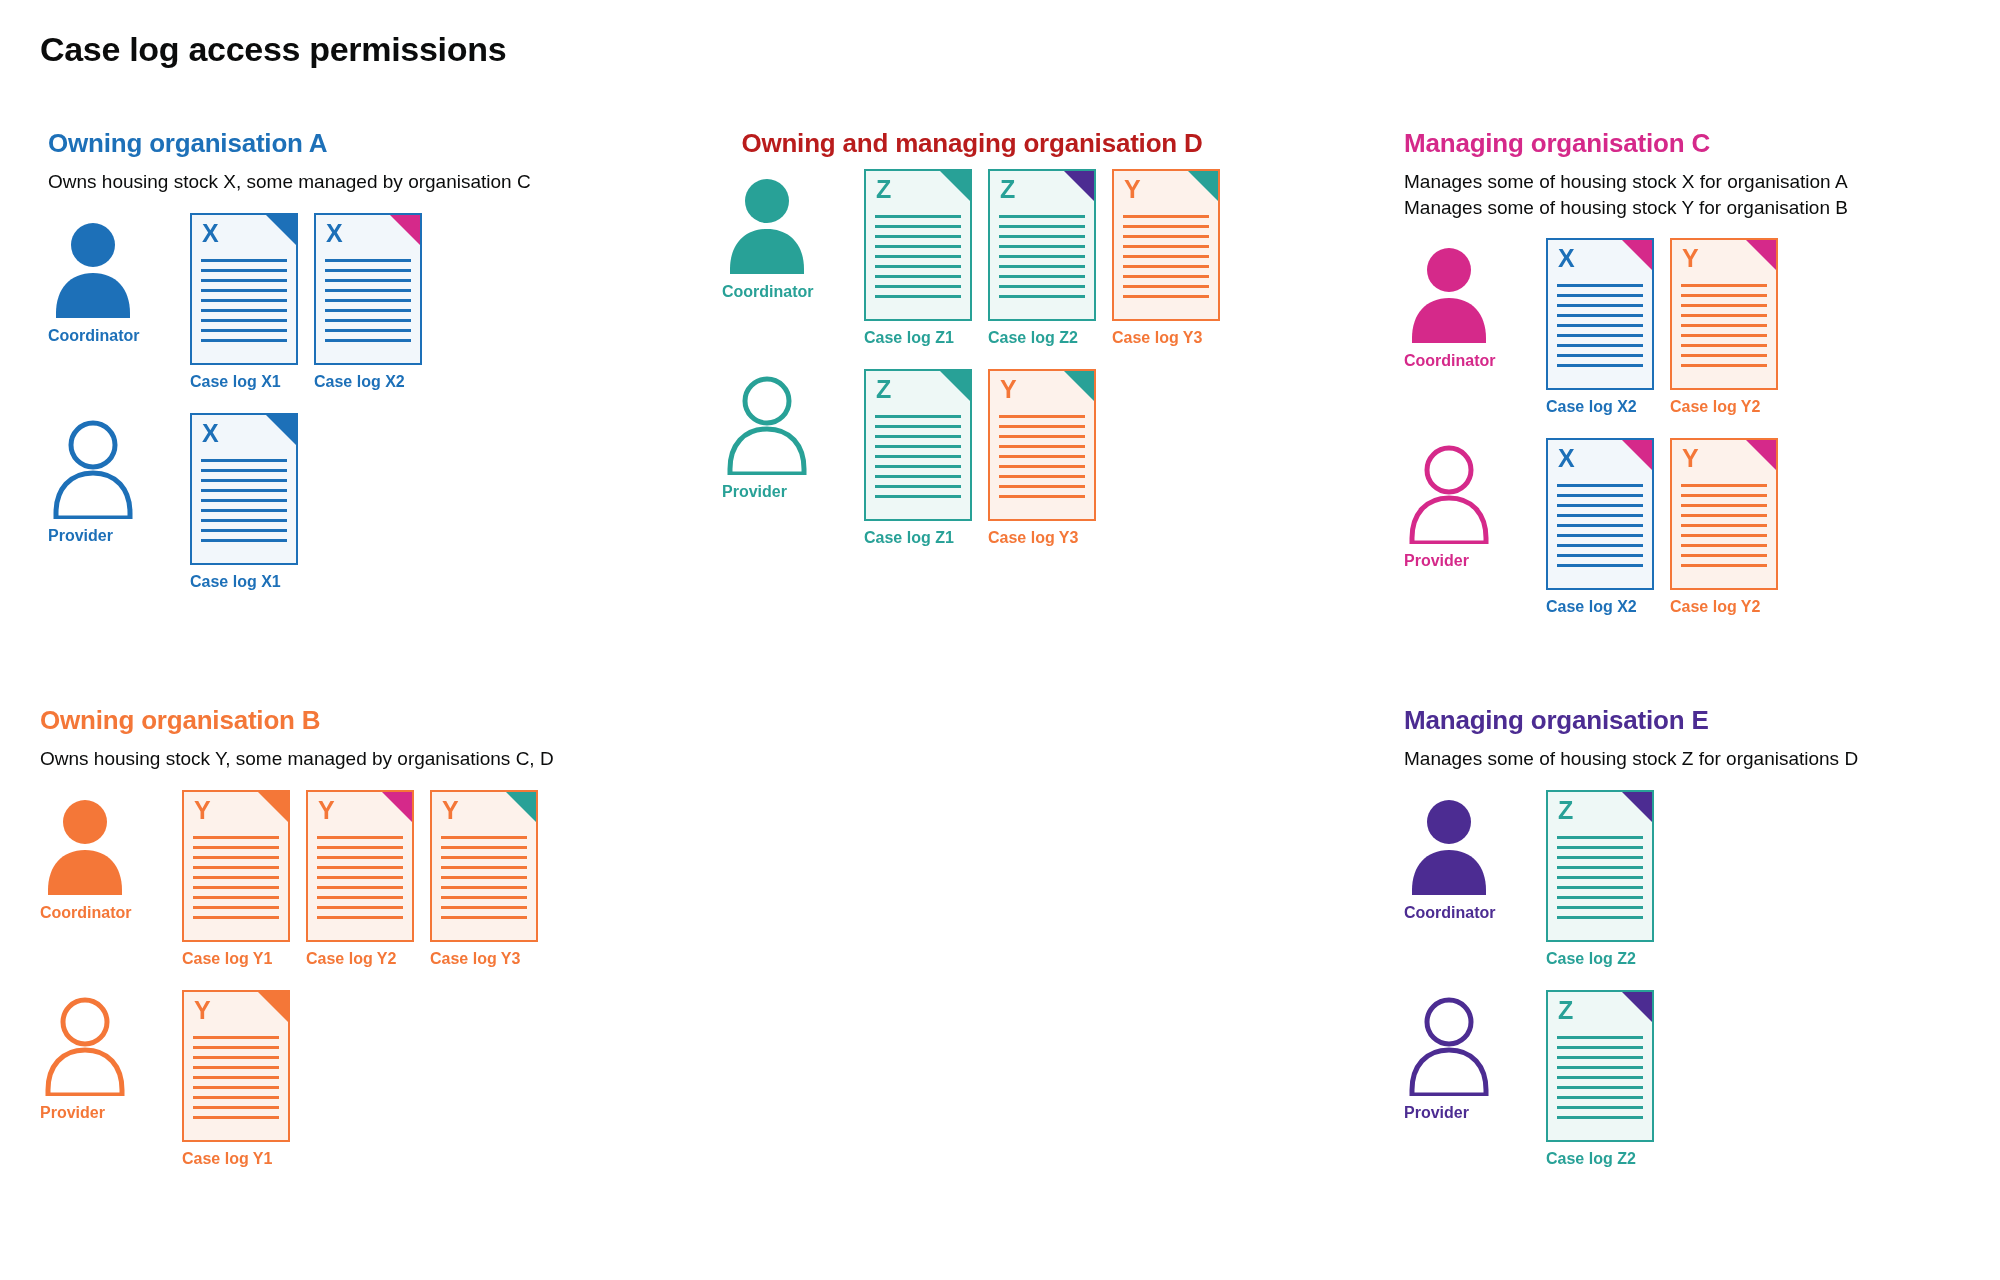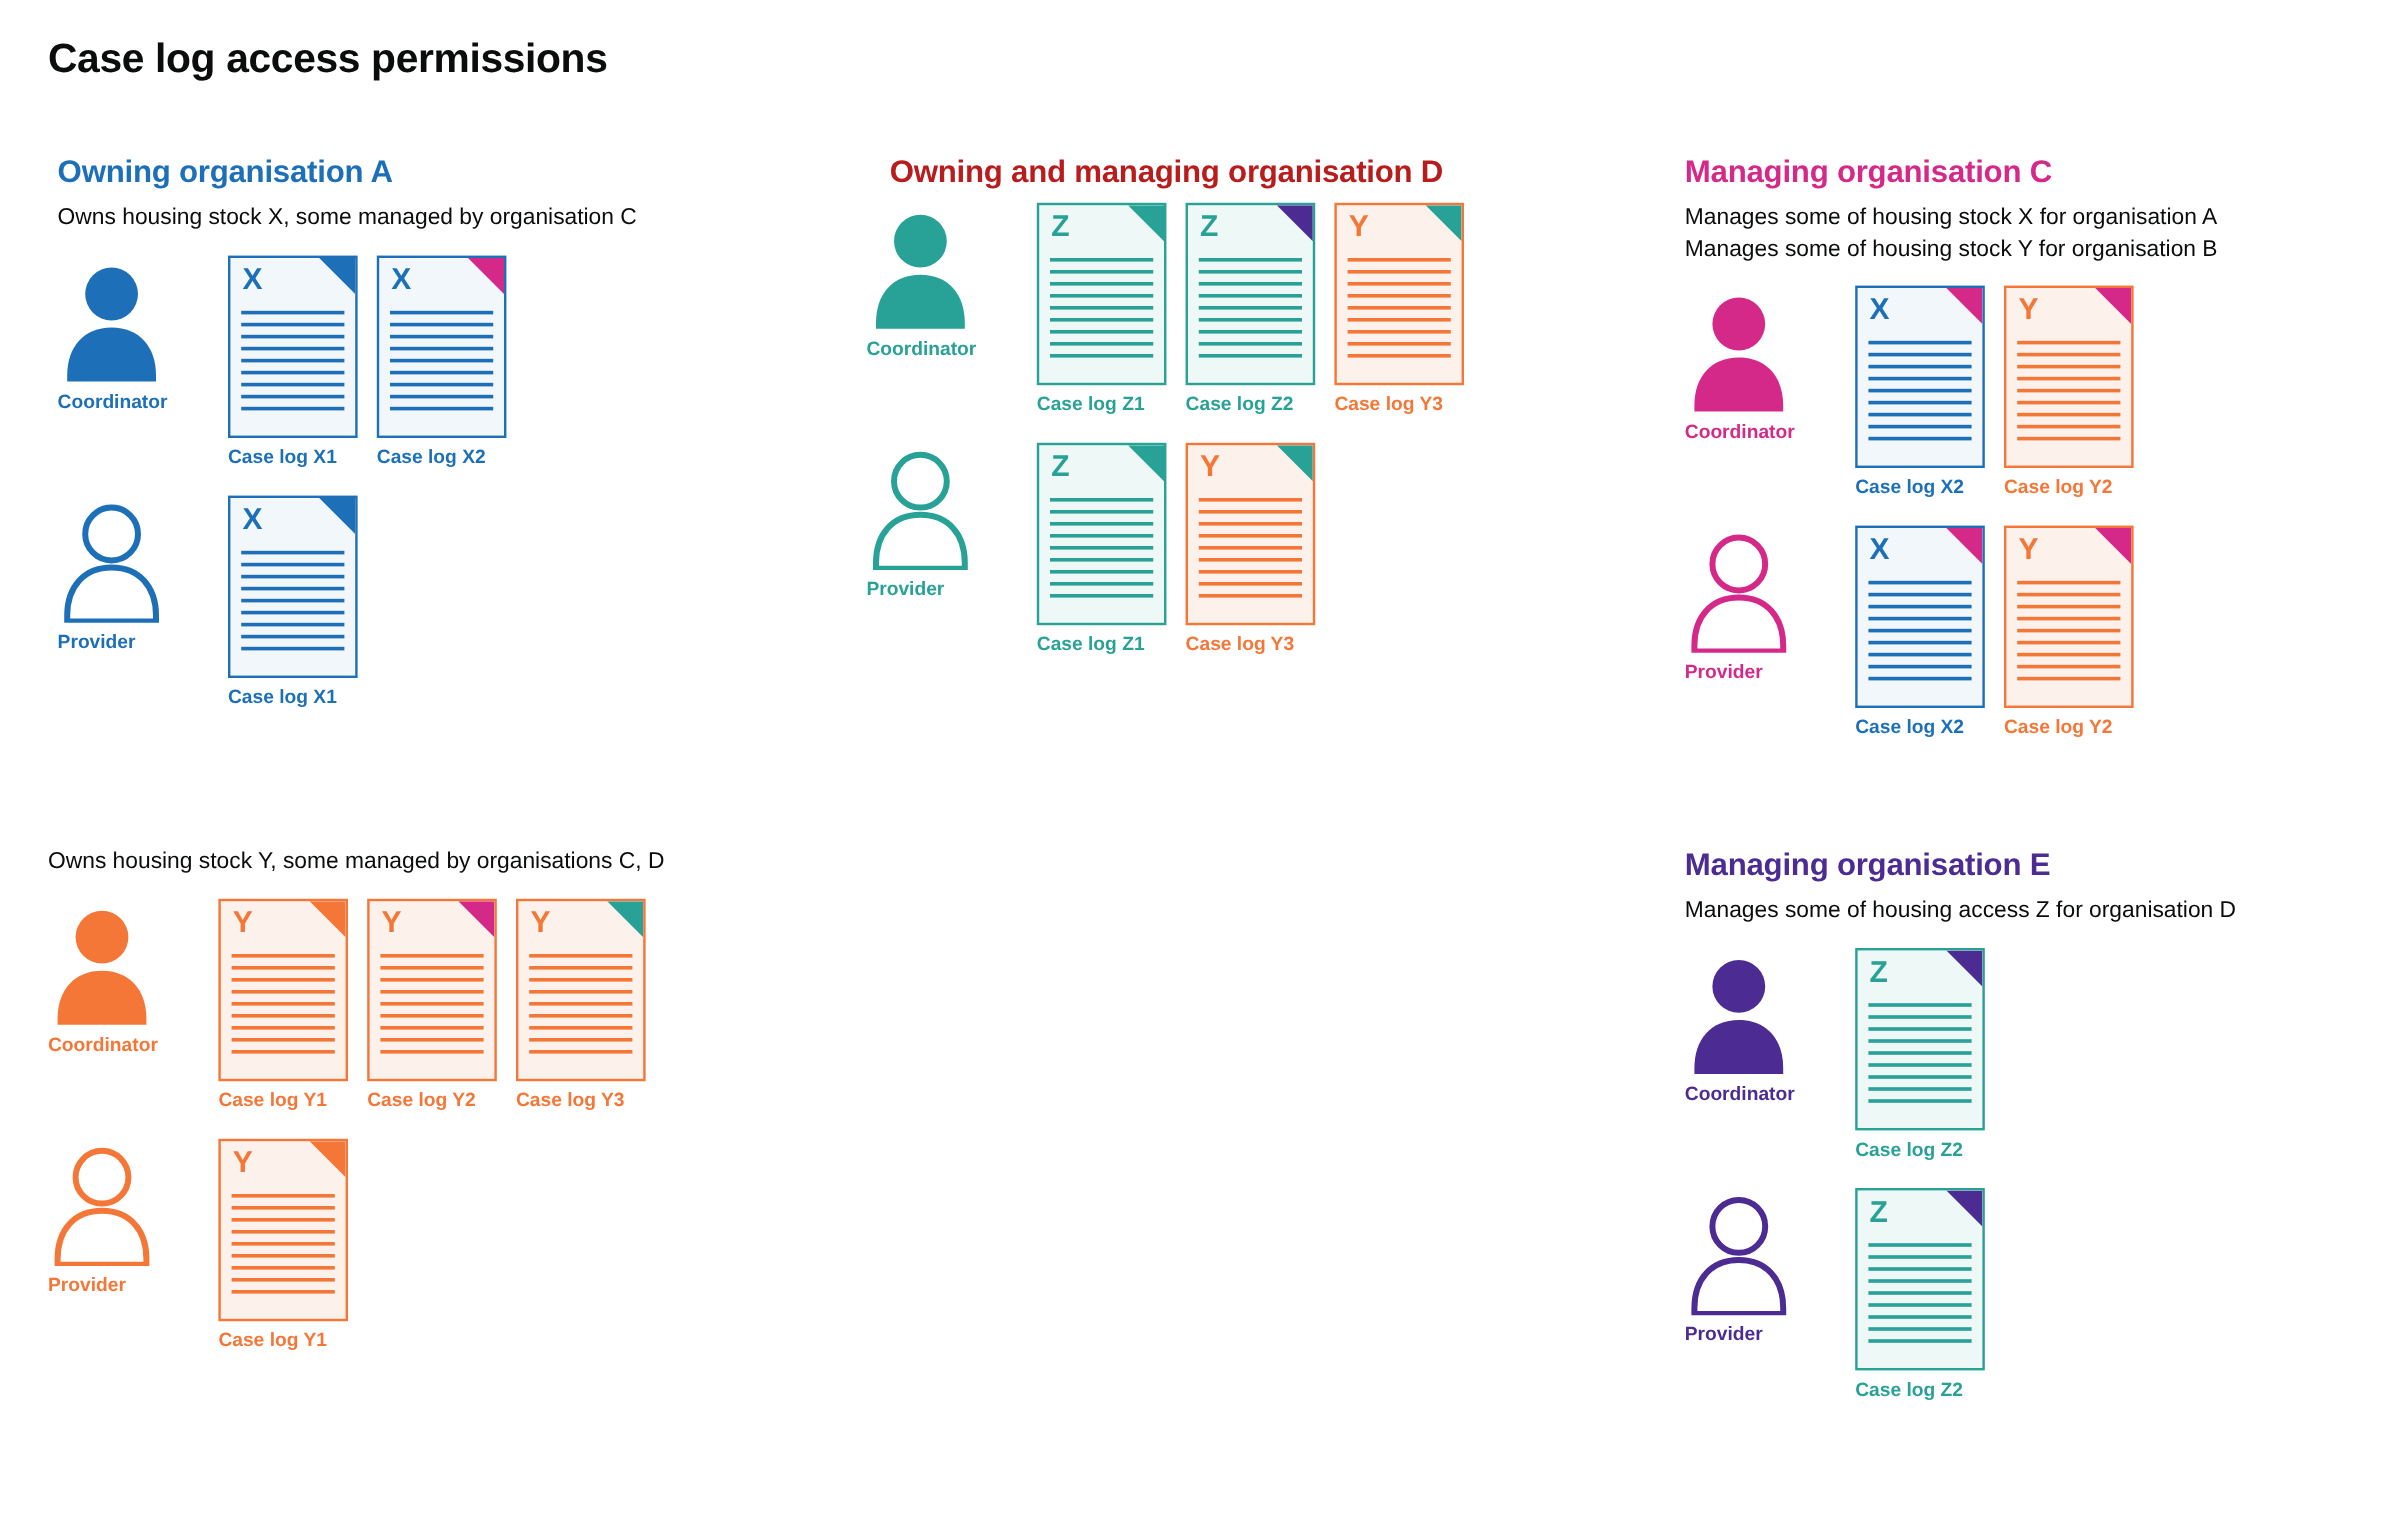--- a/index.html
+++ b/index.html
@@ -412,20 +412,21 @@
                 <i style="background: rgb(244, 119, 56);"></i>
                 <i style="background: rgb(244, 119, 56);"></i>
                 <i style="background: rgb(244, 119, 56);"></i>
               </div>
             </div>
             <div class="doc-label" style="color: rgb(244, 119, 56);">Case log Y2</div>
           </div>
         </div>
       </div>
       <div class="panel" style="left: 40px; top: 705px;">
+        <div class="panel-title" style="color: rgb(244, 119, 56);">Owning organisation B</div>
         <div class="panel-desc">Owns housing stock Y, some managed by organisations C, D</div>
         <div class="row">
           <div class="actor">
             <div>
               <svg width="90" height="100" viewBox="0 0 90 100">
                 <circle cx="45" cy="26" r="22" fill="#f47738"></circle>
                 <path d="M45,54 C22,54 8,70 8,94 L8,99 L82,99 L82,94 C82,70 68,54 45,54 Z" fill="#f47738"></path>
               </svg>
             </div>
             <div class="actor-label" style="color: rgb(244, 119, 56);">Coordinator</div>
@@ -510,21 +511,21 @@
                 <i style="background: rgb(244, 119, 56);"></i>
                 <i style="background: rgb(244, 119, 56);"></i>
               </div>
             </div>
             <div class="doc-label" style="color: rgb(244, 119, 56);">Case log Y1</div>
           </div>
         </div>
       </div>
       <div class="panel" style="left: 1404px; top: 705px;">
         <div class="panel-title" style="color: rgb(76, 44, 146);">Managing organisation E</div>
-        <div class="panel-desc">Manages some of housing access Z for organisation D</div>
+        <div class="panel-desc">Manages some of housing stock Z for organisations D</div>
         <div class="row">
           <div class="actor">
             <div>
               <svg width="90" height="100" viewBox="0 0 90 100">
                 <circle cx="45" cy="26" r="22" fill="#4c2c92"></circle>
                 <path d="M45,54 C22,54 8,70 8,94 L8,99 L82,99 L82,94 C82,70 68,54 45,54 Z" fill="#4c2c92"></path>
               </svg>
             </div>
             <div class="actor-label" style="color: rgb(76, 44, 146);">Coordinator</div>
           </div>

